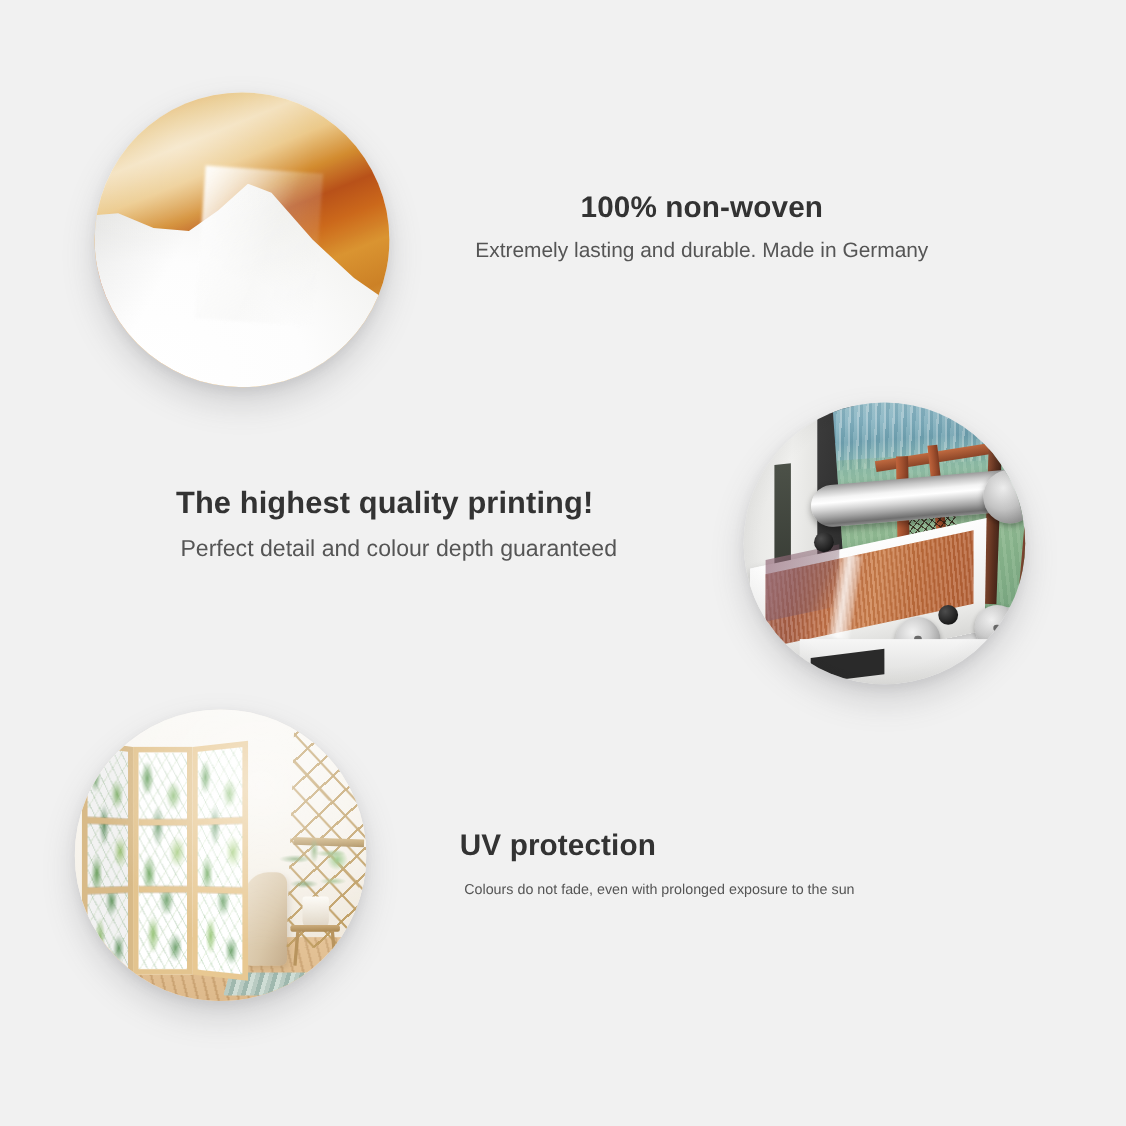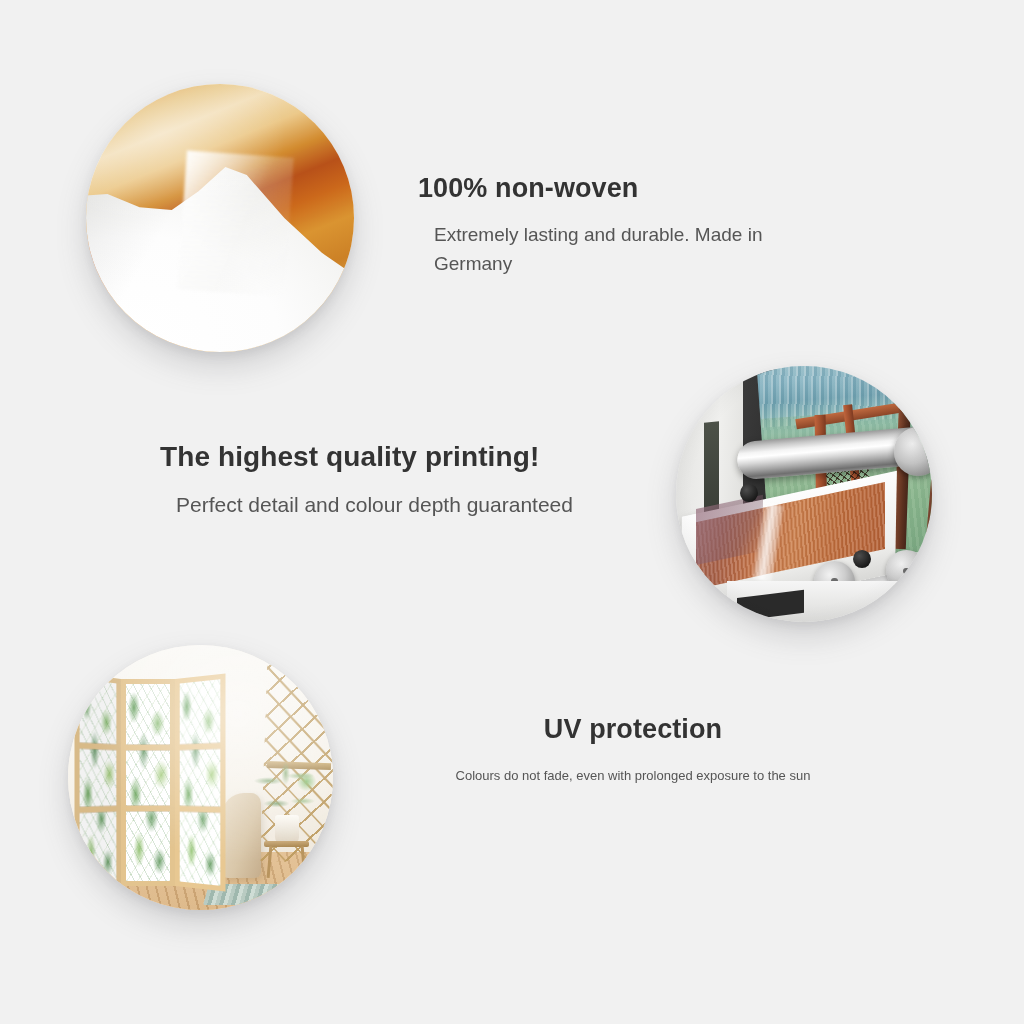--- a/index.html
+++ b/index.html
@@ -24,35 +24,35 @@
   
   .feature{position:absolute;}
   .f-title{
     font-weight:bold;
     color:#333333;
     letter-spacing:.1px;
     margin:0 0 10px 0;
   }
   .f-desc{
     color:#555555;
-    margin:16px;
-  }
-
-  
-  #feat-1{left:418px;top:172px;width:440px;}
+    margin:4px;
+  }
+
+  
+  #feat-1{left:418px;top:172px;width:440px;text-align:center;}
   #feat-1 .f-title{font-size:27px;line-height:32px;}
   #feat-1 .f-desc{font-size:19px;line-height:29px;}
 
   
   #feat-2{left:160px;top:440px;width:440px;text-align:left;}
   #feat-2 .f-title{font-size:28px;line-height:34px;}
   #feat-2 .f-desc{font-size:21px;line-height:29px;}
 
   
-  #feat-3{left:418px;top:713px;width:430px;text-align:center;}
+  #feat-3{left:418px;top:752px;width:430px;}
   #feat-3 .f-title{font-size:27px;line-height:32px;}
   #feat-3 .f-desc{font-size:13px;line-height:29px;}
 
   
   #circle-1{left:86px;top:84px;width:268px;height:268px;background:#fbfbfb;}
   .wp-print{
     position:absolute;left:-20%;top:-25%;width:150%;height:150%;
     background:
       linear-gradient(158deg,
         #f6ece0 0%,

